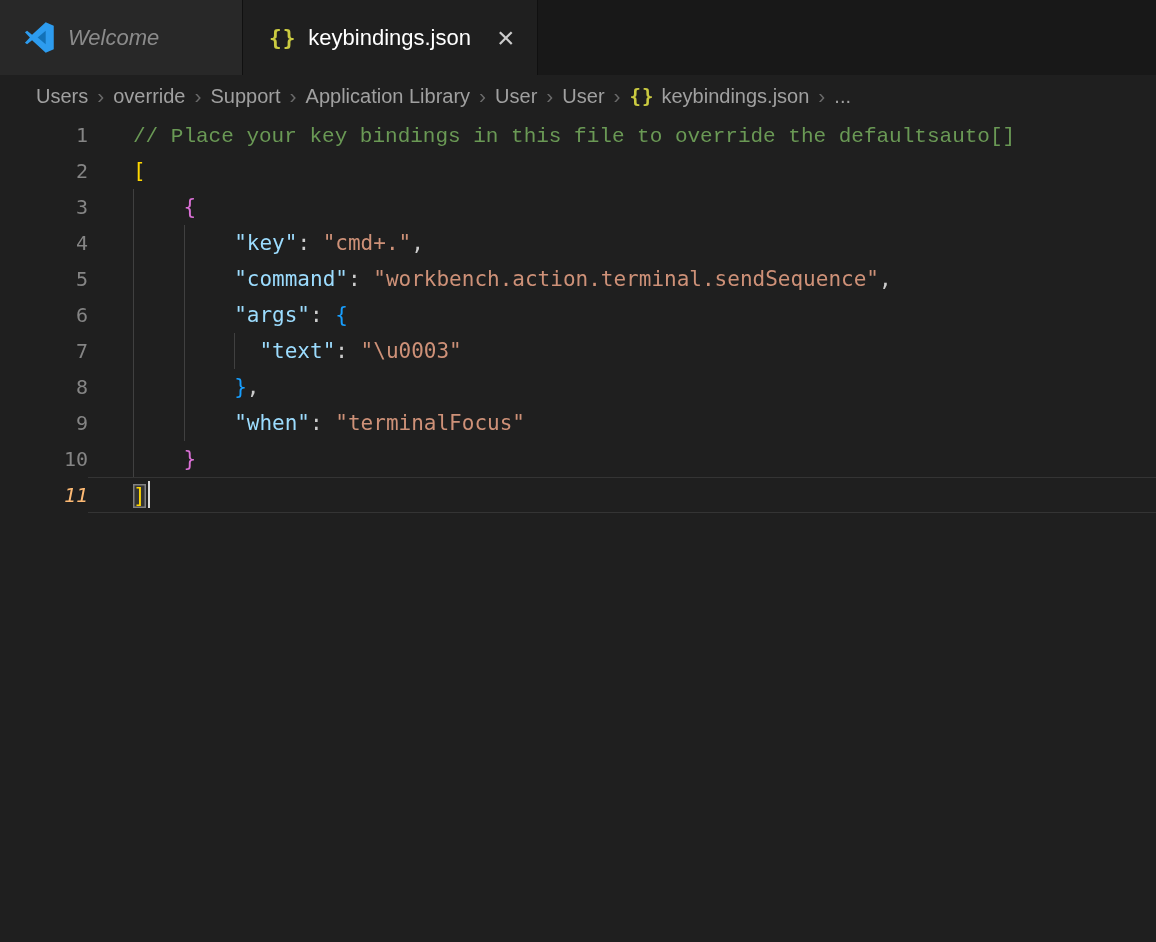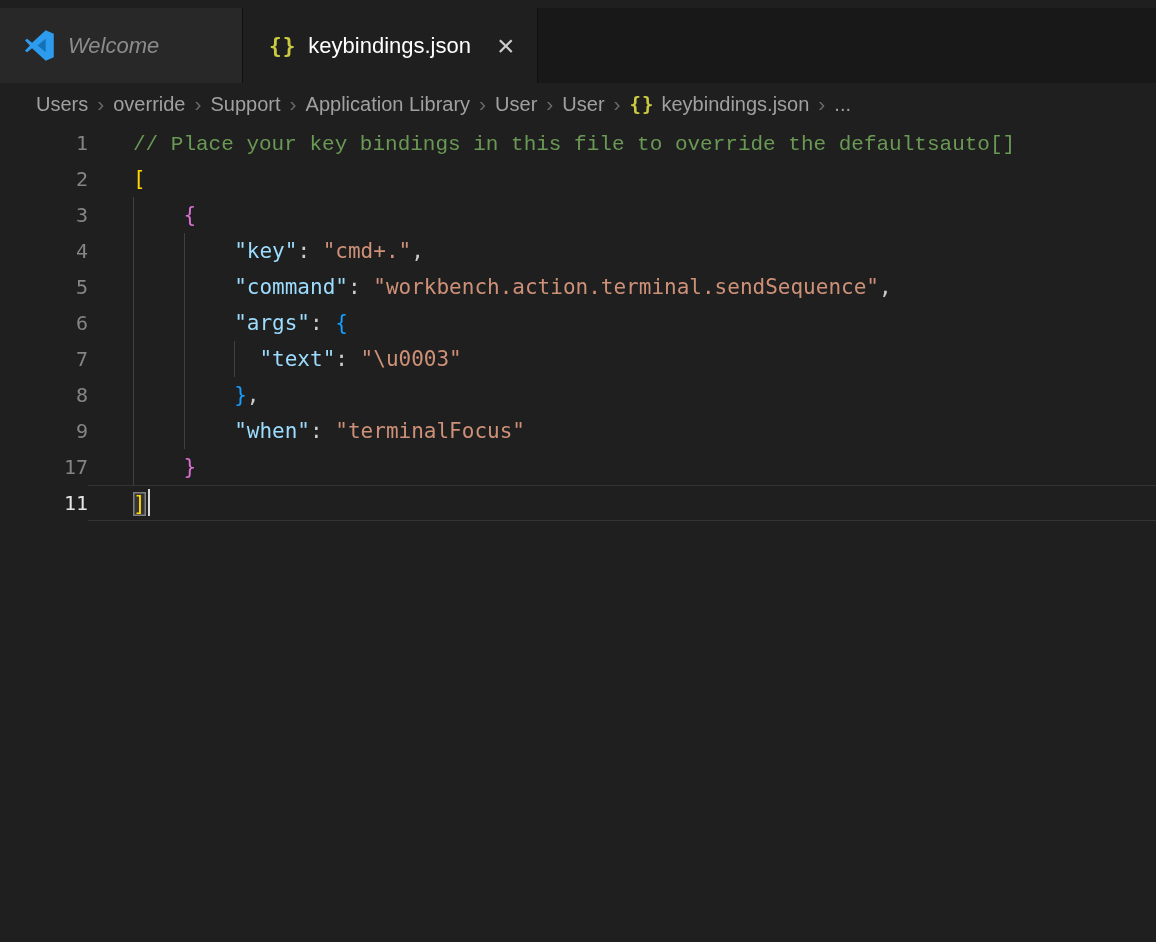--- a/index.html
+++ b/index.html
@@ -4,21 +4,21 @@
 <style>
   * { margin:0; padding:0; box-sizing:border-box; }
   html,body { width:1156px; height:942px; overflow:hidden; }
   body {
     background:#1f1f1f;
     font-family:"Liberation Sans", sans-serif;
     -webkit-font-smoothing:antialiased;
   }
 
   
-  .tab-bar { display:flex; height:75px; background:#181818; align-items:stretch;margin-top:8px; }
+  .tab-bar { display:flex; height:75px; background:#181818; align-items:stretch; }
   .tab { display:flex; align-items:center; cursor:pointer; }
   .tab-welcome {
     background:#282828; width:243px; padding:0 20px 0 24px; gap:13px;
     border-right:1px solid #101010;
   }
   .welcome-label { color:#8b8b8b; font-style:italic; font-size:22px; }
   .tab-active {
     background:#1f1f1f; padding:0 20px 0 26px; gap:12px;
     border-right:1px solid #101010;
   }
@@ -54,21 +54,21 @@
     position:absolute; left:133px; top:0; height:100%; width:400px;
     font-family:"DejaVu Sans Mono", monospace; font-size:21px;
     pointer-events:none;
   }
   .guide { position:absolute; width:1px; background:#404040; }
   .code-row { display:flex; height:36px; line-height:36px; position:relative; }
   .gutter {
     width:88px; flex:0 0 88px; text-align:right;
     color:#858585; font-size:20px; user-select:none;
   }
-  .code-row.active .gutter { color:#e5e5e5; }
+  .code-row.active .gutter { color:#fdba74;font-style:italic; }
   .code-text { flex:1; padding-left:45px; white-space:pre; }
   .code-row.active .code-text {
     border-top:1px solid #343434; border-bottom:1px solid #343434;
   }
   .code-text span { white-space:pre; }
   .bracket-match {
     box-shadow: inset 0 0 0 1.5px #808080;
     background: rgba(128,128,128,0.22);
   }
   .cursor {
@@ -171,21 +171,21 @@
         </div>
         <div class="code-row">
           <div class="gutter">8</div>
           <div class="code-text"><span style="color: rgb(204, 204, 204);">        </span><span style="color: rgb(23, 159, 255);">}</span><span style="color: rgb(204, 204, 204);">,</span></div>
         </div>
         <div class="code-row">
           <div class="gutter">9</div>
           <div class="code-text"><span style="color: rgb(204, 204, 204);">        </span><span style="color: rgb(156, 220, 254);">"when"</span><span style="color: rgb(204, 204, 204);">: </span><span style="color: rgb(206, 145, 120);">"terminalFocus"</span></div>
         </div>
         <div class="code-row">
-          <div class="gutter">17</div>
+          <div class="gutter">10</div>
           <div class="code-text"><span style="color: rgb(204, 204, 204);">    </span><span style="color: rgb(218, 112, 214);">}</span></div>
         </div>
         <div class="code-row active">
           <div class="gutter">11</div>
           <div class="code-text"><span class="bracket-match" style="color: rgb(255, 215, 0);">]</span><span class="cursor"></span></div>
         </div>
       </div>
   </div>
 
 </div>

